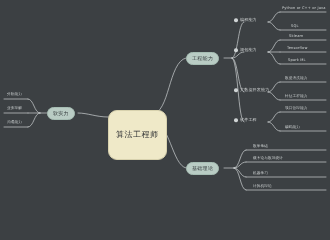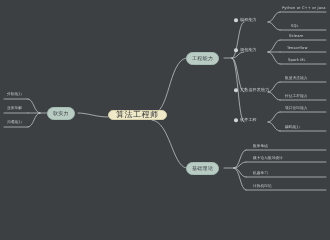--- a/index.html
+++ b/index.html
@@ -19,21 +19,21 @@
     line-height:1;
   }
 
   
   .root{
     background:#efe9c8;
     color:#2f3133;
     border:1px solid #d8d2ae;
     border-radius:9px;
     font-size:8px;
-    padding:0 7px;
+    padding:20px 7px;
     letter-spacing:.5px;
   }
 
   
   .branch{
     background:#b9ccc4;
     color:#32383a;
     border:1px solid #a6bdb3;
     border-radius:7px;
     font-size:5px;

